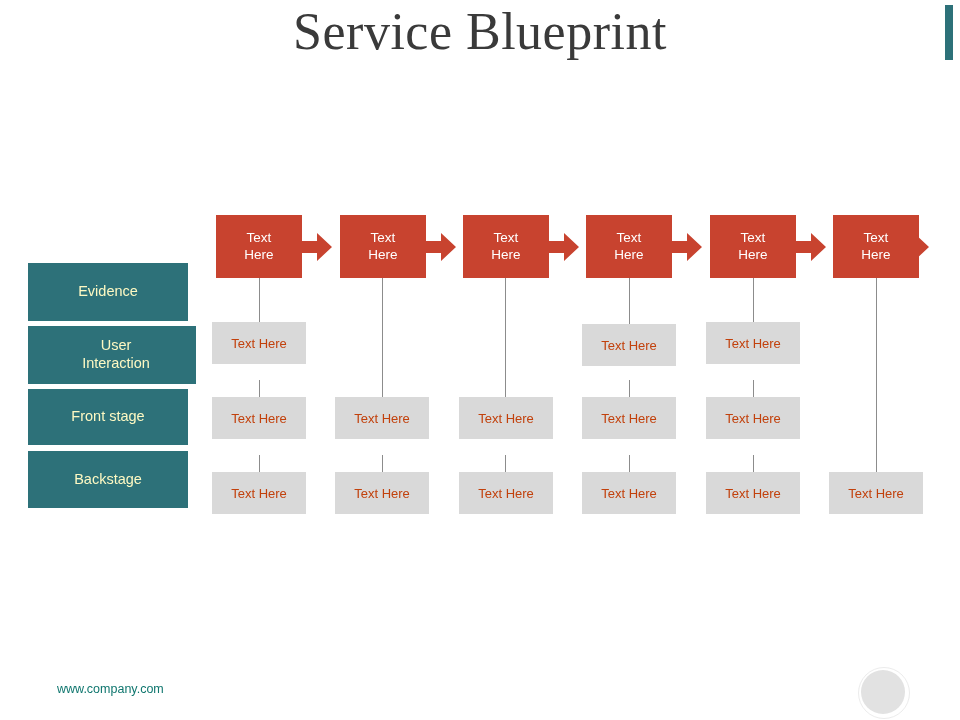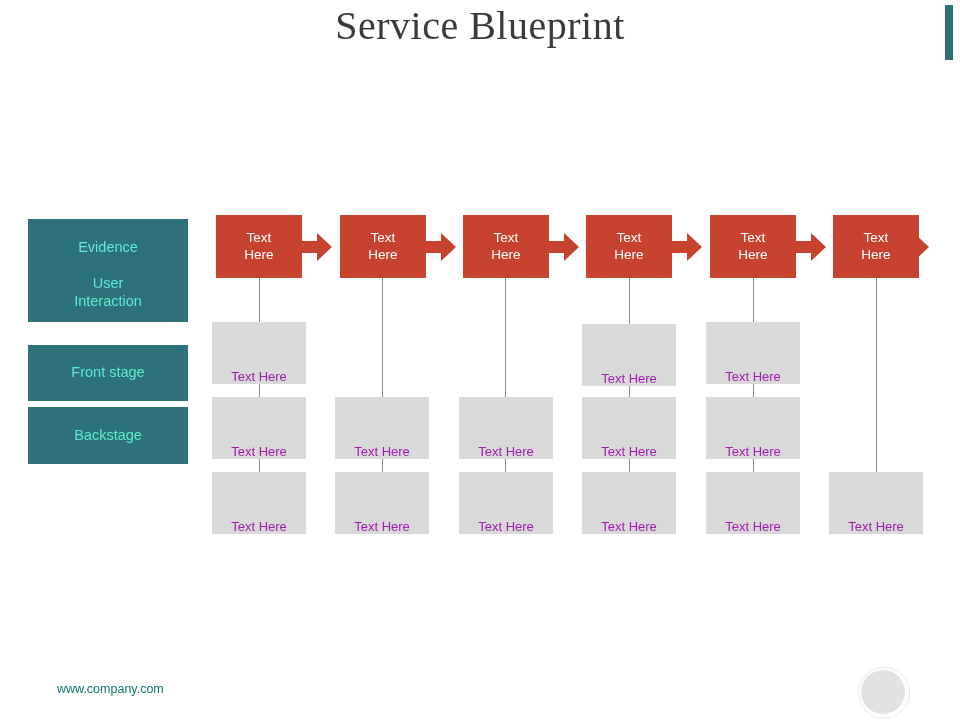--- a/index.html
+++ b/index.html
@@ -6,53 +6,53 @@
   body{
     width:960px;height:720px;background:#ffffff;position:relative;overflow:hidden;
     font-family:"Liberation Sans",sans-serif;
   }
   #slide{position:absolute;inset:0;}
 
   
   .title{
     position:absolute;left:0;top:2px;width:960px;text-align:center;
     font-family:"Liberation Serif",serif;
-    font-size:40px;color:#3a3a3a;letter-spacing:.5px;font-weight:400;
+    font-size:52px;color:#3a3a3a;letter-spacing:.5px;font-weight:400;
   }
 
   
   .accent-bar{
     position:absolute;left:945px;top:5px;width:8px;height:55px;background:#2d7179;
   }
 
   
   .stage{
-    position:absolute;left:28px;width:160px;background:#2d7179;color:#5eead4;
+    position:absolute;left:28px;width:160px;background:#2d7179;color:#fef9c3;
     display:flex;align-items:center;justify-content:center;text-align:center;
-    font-size:14.5px;line-height:1.22;font-weight:400;
+    font-size:14.5px;line-height:1.22;font-weight:400;margin-top:44px;
   }
 
   
   .proc{
     position:absolute;width:86px;height:63px;background:#c8432f;color:#ffffff;
     display:flex;flex-direction:column;align-items:center;justify-content:center;
     font-size:13.5px;line-height:1.25;text-align:center;
   }
   .proc span{display:block;}
 
   
   .arrow{
     position:absolute;width:32px;height:32px;
   }
   .arrow svg{display:block;width:32px;height:32px;}
 
   
   .cell{
-    position:absolute;width:94px;height:62px;background:#d9d9d9;color:#a21caf;
-    display:flex;align-items:flex-end;justify-content:center;
+    position:absolute;width:94px;height:42px;background:#d9d9d9;color:#c2410c;
+    display:flex;align-items:center;justify-content:center;
     font-size:13px;text-align:center;
   }
 
   
   .conn{
     position:absolute;width:1px;background:#8c8c8c;
   }
 
   
   .footer{
@@ -74,21 +74,21 @@
 
 <div id="slide">
 
   <div class="title">Service Blueprint</div>
 
   <div class="accent-bar"></div>
 
   <div class="stage" style="top:219px;height:58px;">
     <span>Evidence</span>
   </div>
-  <div class="stage" style="top:264px;height:58px;flex-direction:column;">
+  <div class="stage" style="top:282px;height:58px;flex-direction:column;padding-left:8px;">
     <span>User</span>
     <span>Interaction</span>
   </div>
   <div class="stage" style="top:407px;height:57px;">
     <span>Backstage</span>
   </div>
   <div class="stage" style="top:345px;height:56px;">
     <span>Front stage</span>
   </div>
 

